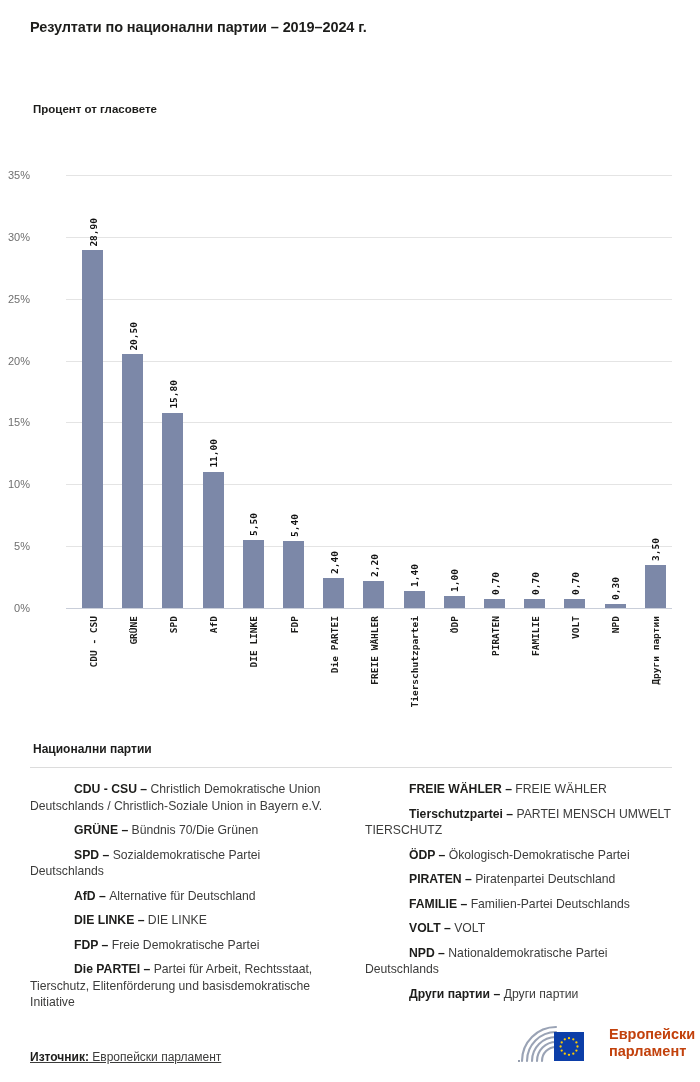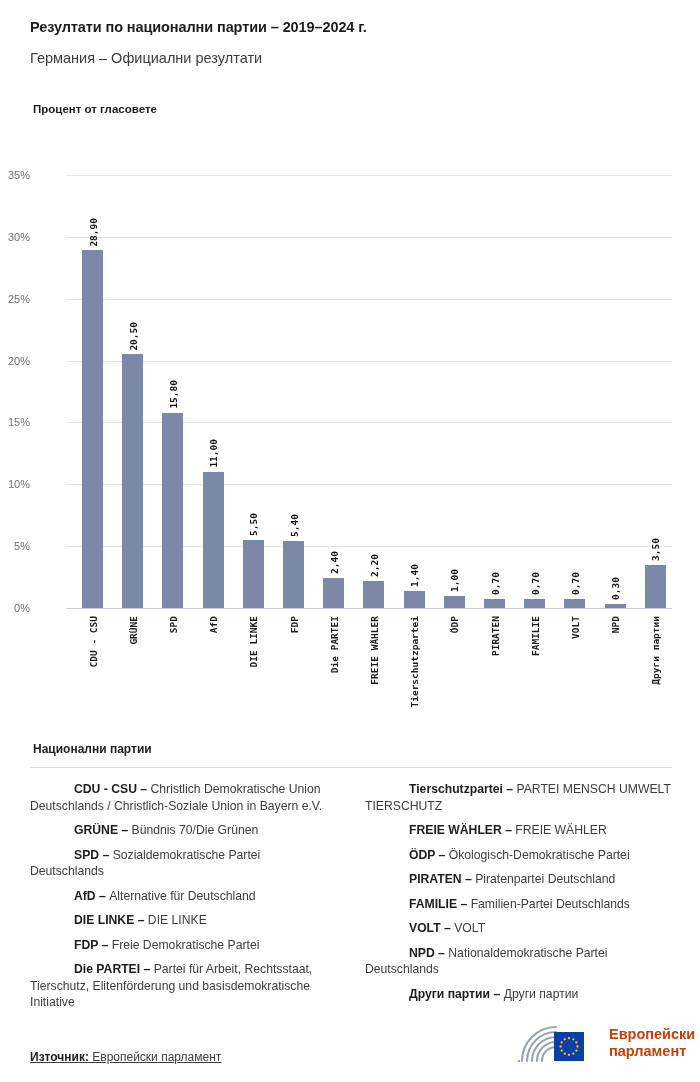--- a/index.html
+++ b/index.html
@@ -108,21 +108,20 @@
     font-size: 14.5px; font-weight: bold; line-height: 17px;
     color: #c2410c; white-space: pre-line;
   }
 </style>
 </head>
 <body>
 
 <div class="page">
 
   <div class="title">Резултати по национални партии – 2019–2024 г.</div>
-  <div class="subtitle">Германия – Официални резултати</div>
   <div class="axis-title">Процент от гласовете</div>
 
   <div class="chart">
     <div class="plot" id="plot">
         <div class="gridline base" style="top: 433px;"></div>
         <div class="ytick" style="top: 433px;">0%</div>
         <div class="gridline" style="top: 371.143px;"></div>
         <div class="ytick" style="top: 371.143px;">5%</div>
         <div class="gridline" style="top: 309.286px;"></div>
         <div class="ytick" style="top: 309.286px;">10%</div>
@@ -191,22 +190,22 @@
       <div class="legend-col" id="legend-col-1">
           <div class="legend-item"><b>CDU - CSU – </b><span>Christlich Demokratische Union Deutschlands / Christlich-Soziale Union in Bayern e.V.</span></div>
           <div class="legend-item"><b>GRÜNE – </b><span>Bündnis 70/Die Grünen</span></div>
           <div class="legend-item"><b>SPD – </b><span>Sozialdemokratische Partei Deutschlands</span></div>
           <div class="legend-item"><b>AfD – </b><span>Alternative für Deutschland</span></div>
           <div class="legend-item"><b>DIE LINKE – </b><span>DIE LINKE</span></div>
           <div class="legend-item"><b>FDP – </b><span>Freie Demokratische Partei</span></div>
           <div class="legend-item"><b>Die PARTEI – </b><span>Partei für Arbeit, Rechtsstaat, Tierschutz, Elitenförderung und basisdemokratische Initiative</span></div>
         </div>
       <div class="legend-col" id="legend-col-2">
+          <div class="legend-item"><b>FREIE WÄHLER – </b><span>FREIE WÄHLER</span></div>
           <div class="legend-item"><b>Tierschutzpartei – </b><span>PARTEI MENSCH UMWELT TIERSCHUTZ</span></div>
-          <div class="legend-item"><b>FREIE WÄHLER – </b><span>FREIE WÄHLER</span></div>
           <div class="legend-item"><b>ÖDP – </b><span>Ökologisch-Demokratische Partei</span></div>
           <div class="legend-item"><b>PIRATEN – </b><span>Piratenpartei Deutschland</span></div>
           <div class="legend-item"><b>FAMILIE – </b><span>Familien-Partei Deutschlands</span></div>
           <div class="legend-item"><b>VOLT – </b><span>VOLT</span></div>
           <div class="legend-item"><b>NPD – </b><span>Nationaldemokratische Partei Deutschlands</span></div>
           <div class="legend-item"><b>Други партии – </b><span>Други партии</span></div>
         </div>
     </div>
   </div>
 

